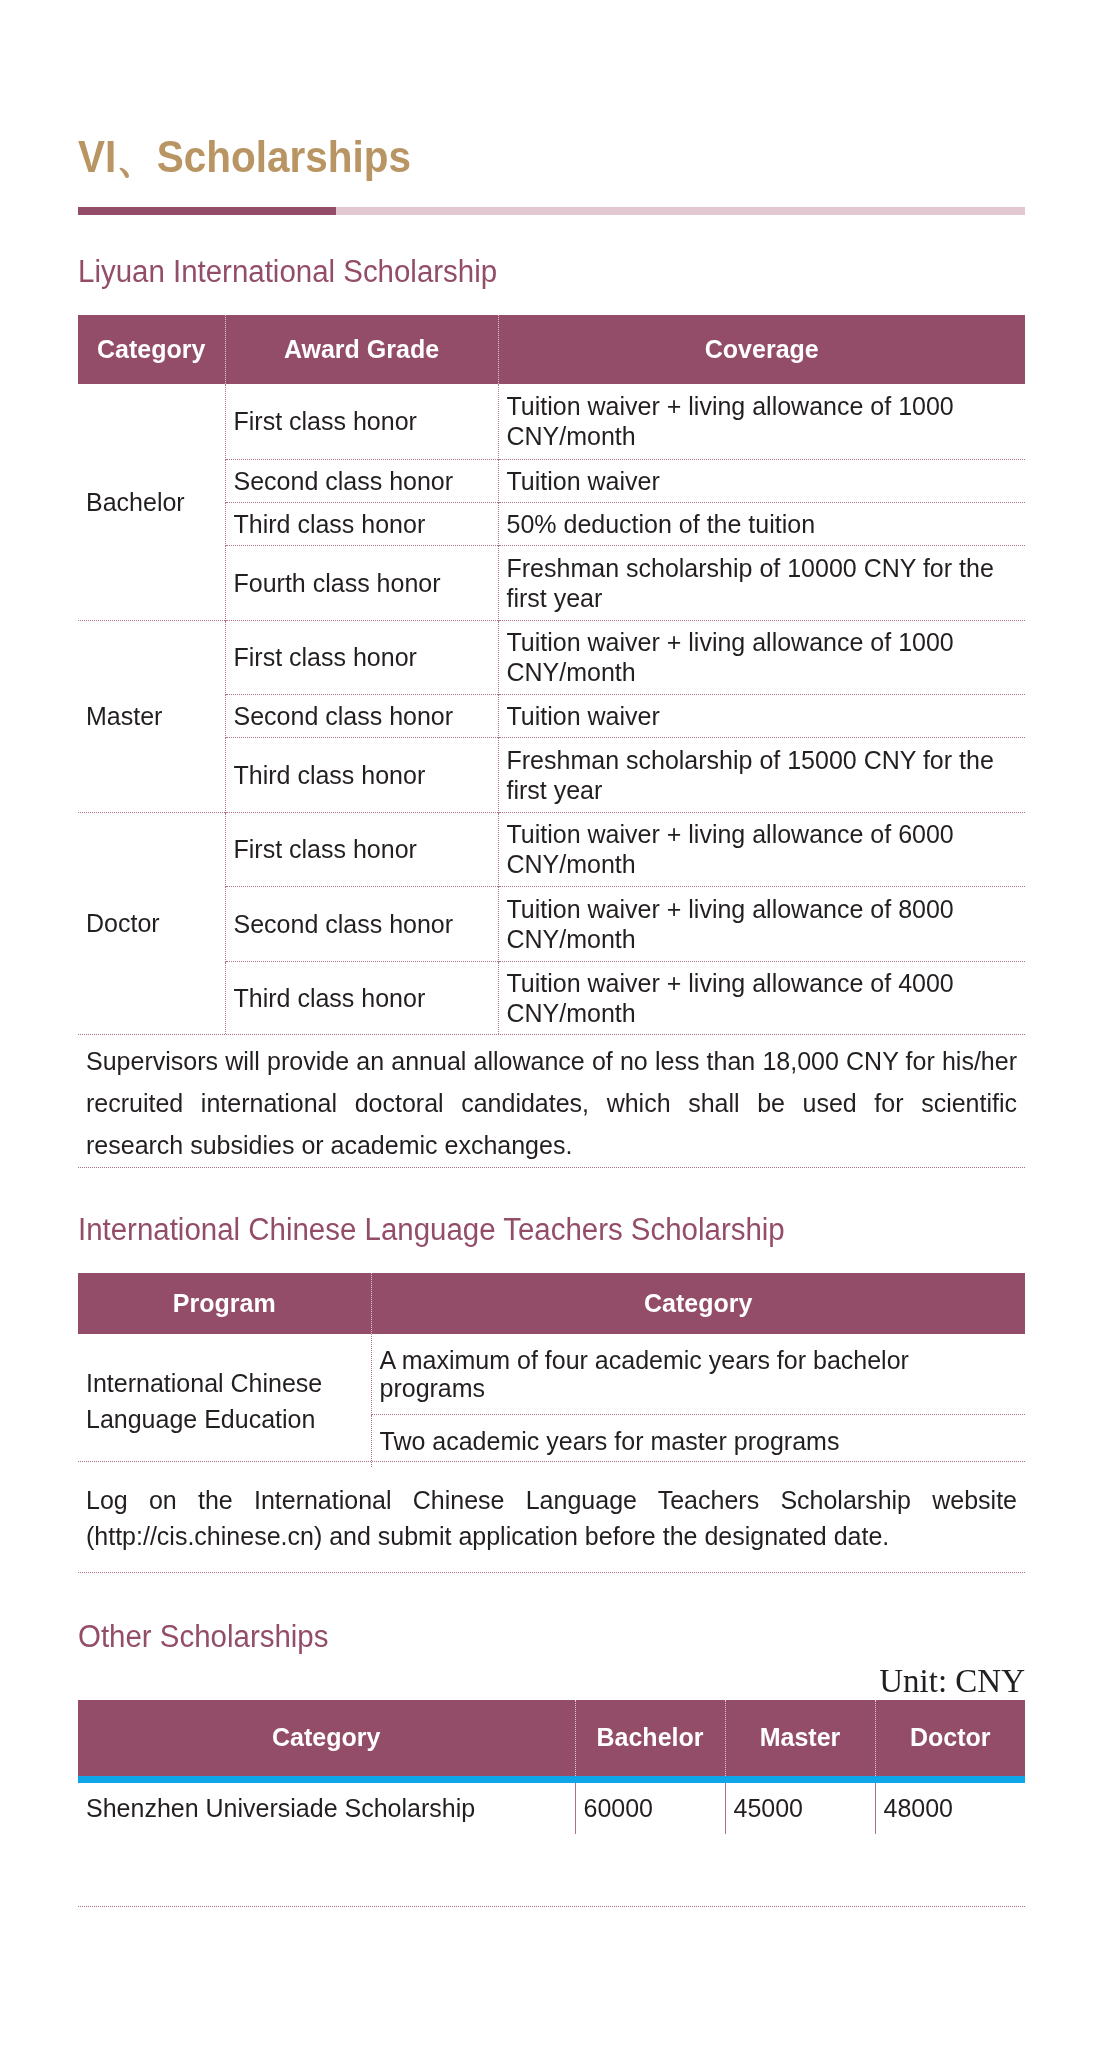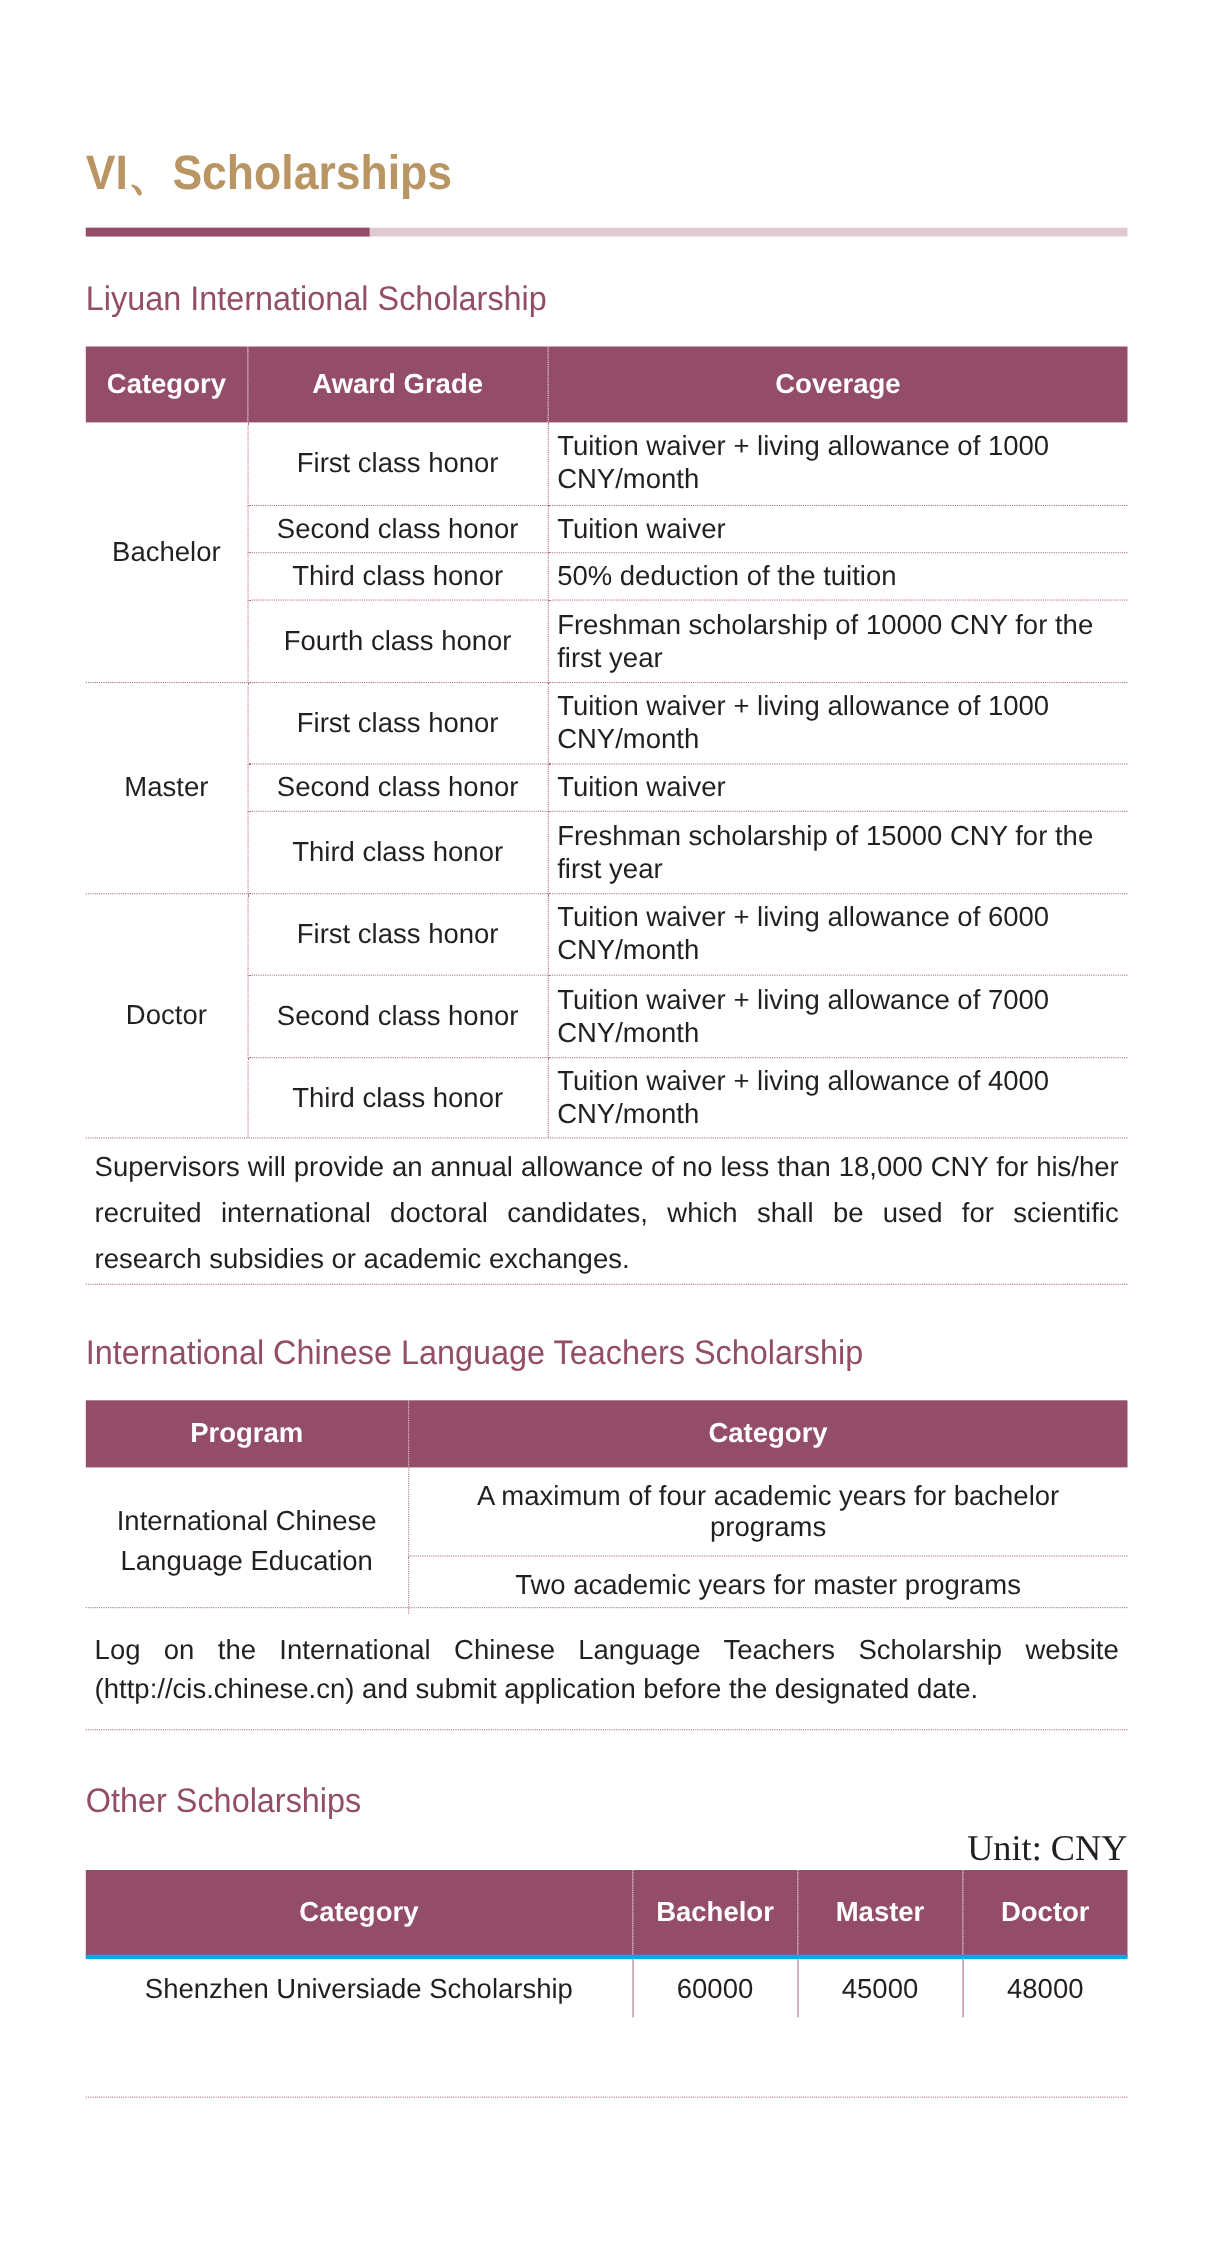--- a/index.html
+++ b/index.html
@@ -11,28 +11,28 @@
   .bar { position: absolute; top: 207px; left: 0; width: 947px; height: 8px; background: #e2c8d0; }
   .bar .dark { position: absolute; left: 0; top: 0; width: 258px; height: 8px; background: #934d68; }
   .h2 { position: absolute; left: 0; font-size: 31px; color: #934d68; white-space: nowrap; transform: scaleX(0.95); transform-origin: left; }
   table { position: absolute; left: 0; width: 947px; border-collapse: collapse; table-layout: fixed; }
   th { background: #934d68; color: #ffffff; font-weight: bold; font-size: 25px; text-align: center;
        border-left: 1px dotted #e2c8d0; padding: 16px; }
   th:first-child { border-left: none; }
   td { font-size: 25px; line-height: 30px; border-left: 1px dotted #b07088; border-top: 1px dotted #b07088;
        padding: 0 8px; vertical-align: middle; }
   td.first { border-left: none; }
-  td.c { text-align: center; }
+  td.c { text-align: left; }
   td.l { text-align: left; }
   .bottom-line { position: absolute; left: 0; width: 947px; border-top: 1.5px dotted #b07088; height: 0; }
   .note { position: absolute; left: 8px; width: 931px; font-size: 25px; text-align: justify; text-align-last: left; }
   .unit { position: absolute; right: 0; font-size: 33px; white-space: nowrap; font-family: Liberation Serif, serif; }
   #t3 td { border-left: 1px solid #b07088; }
   #t3 td.first { border-left: none; }
-  #t3 tr.r2 td { border-top: 4px solid #0ea5e9; }
+  #t3 tr.r2 td { border-top: 7px solid #0ea5e9; }
 </style>
 </head>
 <body>
 
 <div class="page">
   <div class="title">VI、Scholarships</div>
   <div class="bar">
       <div class="dark"></div>
     </div>
 
@@ -83,21 +83,21 @@
         <td class="l">Freshman scholarship of 15000 CNY for the first year</td>
       </tr>
 
       <tr style="height:74px">
         <td class="c first" rowspan="3">Doctor</td>
         <td class="c">First class honor</td>
         <td class="l">Tuition waiver + living allowance of 6000 CNY/month</td>
       </tr>
       <tr style="height:75px">
         <td class="c">Second class honor</td>
-        <td class="l">Tuition waiver + living allowance of 7000 CNY/month</td>
+        <td class="l">Tuition waiver + living allowance of 8000 CNY/month</td>
       </tr>
       <tr style="height:73px">
         <td class="c">Third class honor</td>
         <td class="l">Tuition waiver + living allowance of 4000 CNY/month</td>
       </tr>
     </tbody>
   </table>
   <div class="bottom-line" style="top:1034px"></div>
   <div class="note" style="top:1040px; line-height:42px">Supervisors will provide an annual allowance of no less than 18,000 CNY for his/her recruited international doctoral candidates, which shall be used for scientific research subsidies or academic exchanges.</div>
   <div class="bottom-line" style="top:1167px"></div>

